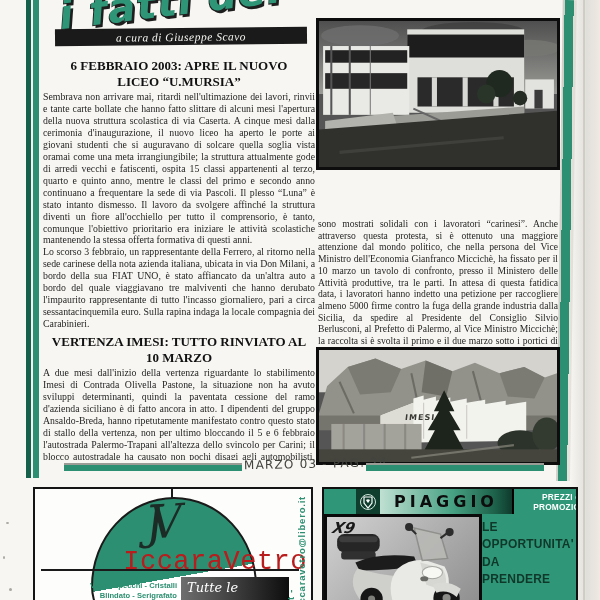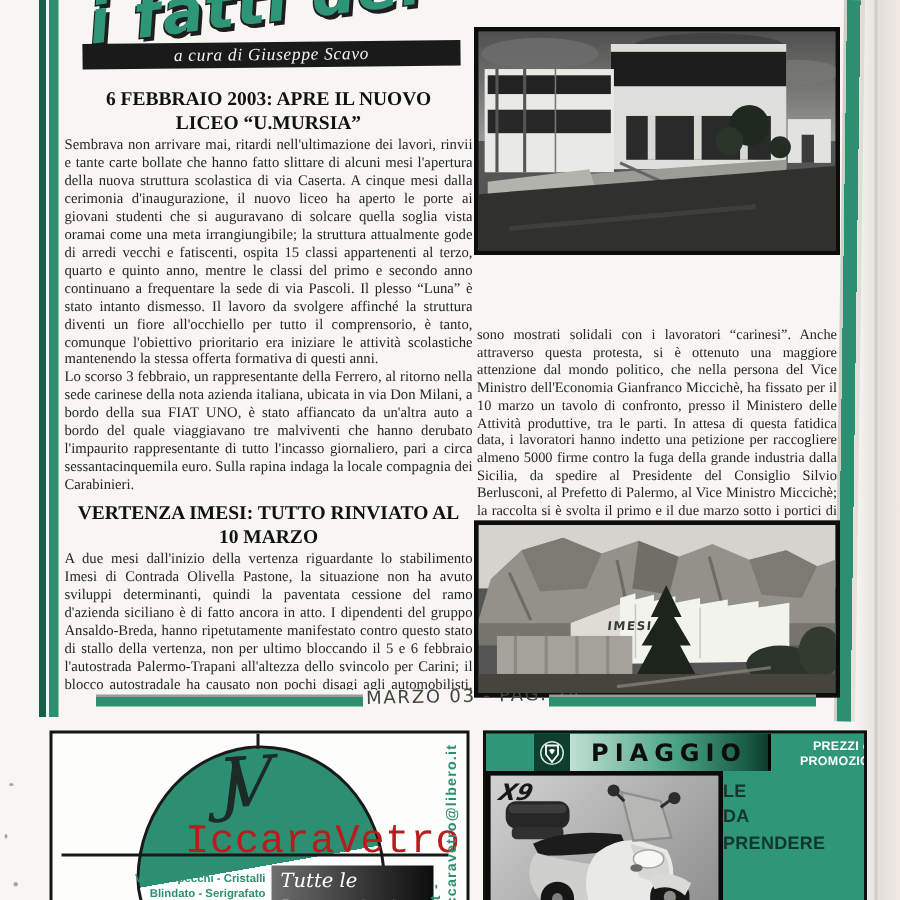--- a/index.html
+++ b/index.html
@@ -270,19 +270,20 @@
 
         <circle cx="44" cy="80" r="11" fill="#161616"></circle>
         <circle cx="44" cy="80" r="3.5" fill="#7e7e7b"></circle>
         <circle cx="118" cy="79" r="13" fill="#161616"></circle>
         <circle cx="118" cy="79" r="4" fill="#8b8b88"></circle>
         <path d="M104,66 Q118,60 132,70 L128,78 Q118,70 108,74 Z" fill="#d9d9d5"></path>
       </svg>
     </div>
     <div class="pg-promo">
       <div>LE</div>
+      <div>OPPORTUNITA'</div>
       <div>DA</div>
       <div>PRENDERE</div>
 
     </div>
   </div>
 
 </div>
 
 </body></html>

